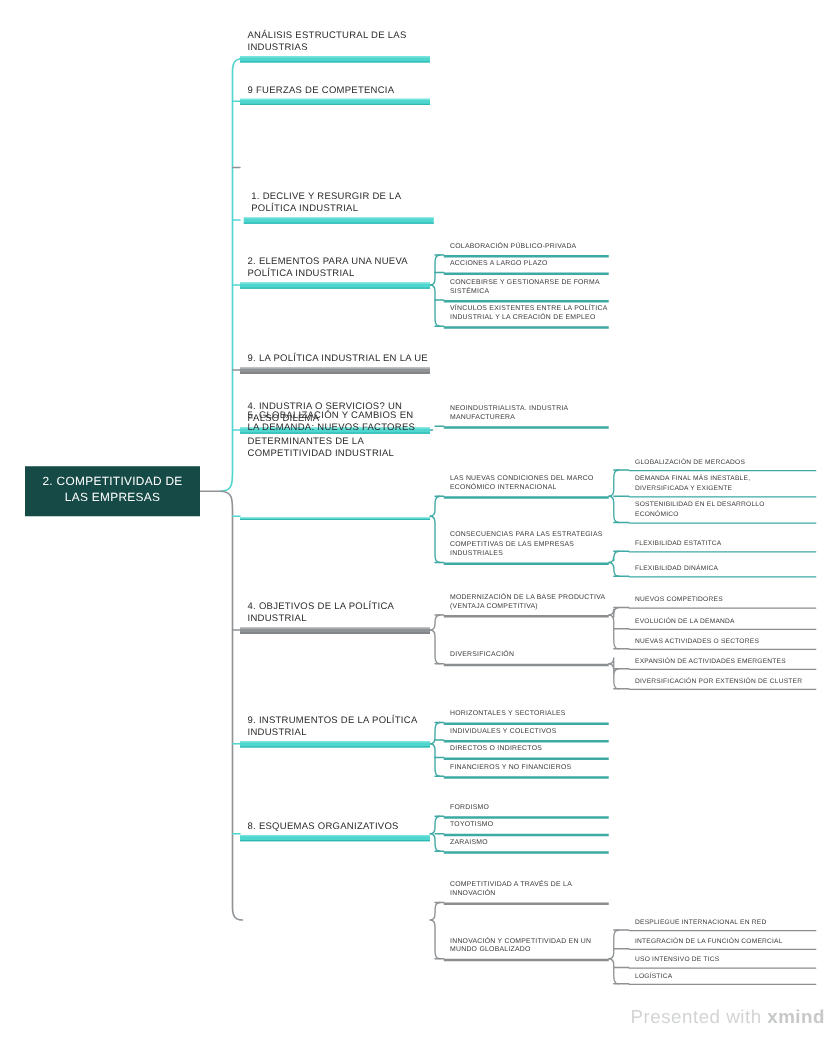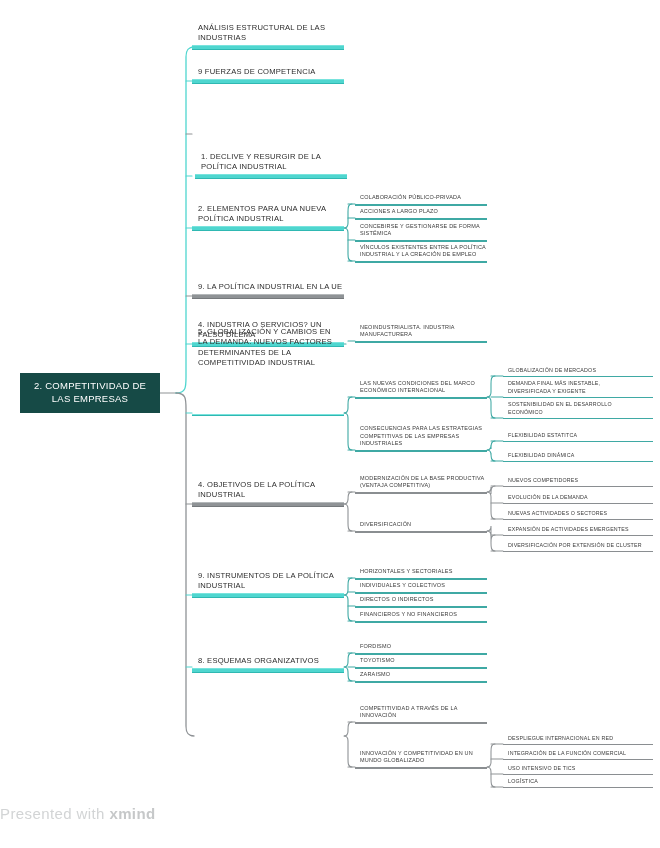--- a/index.html
+++ b/index.html
@@ -101,21 +101,21 @@
     border-top: 1px solid #b4b8ba;
     border-bottom: 1px solid #75797c;
   }
   .rule.gray-thin { background: #8a8e91; }
 
   
   .footer {
     position: absolute;
     left: 0;
     width: 660px;
-    text-align: left;
+    text-align: right;
     font-size: 15px;
     color: #d2d4d5;
     letter-spacing: 0.4px;
     font-family: "Liberation Sans", sans-serif;
   }
   .footer b { color: #c6c8c9; font-weight: bold; }
 </style>
 </head>
 <body>
 

